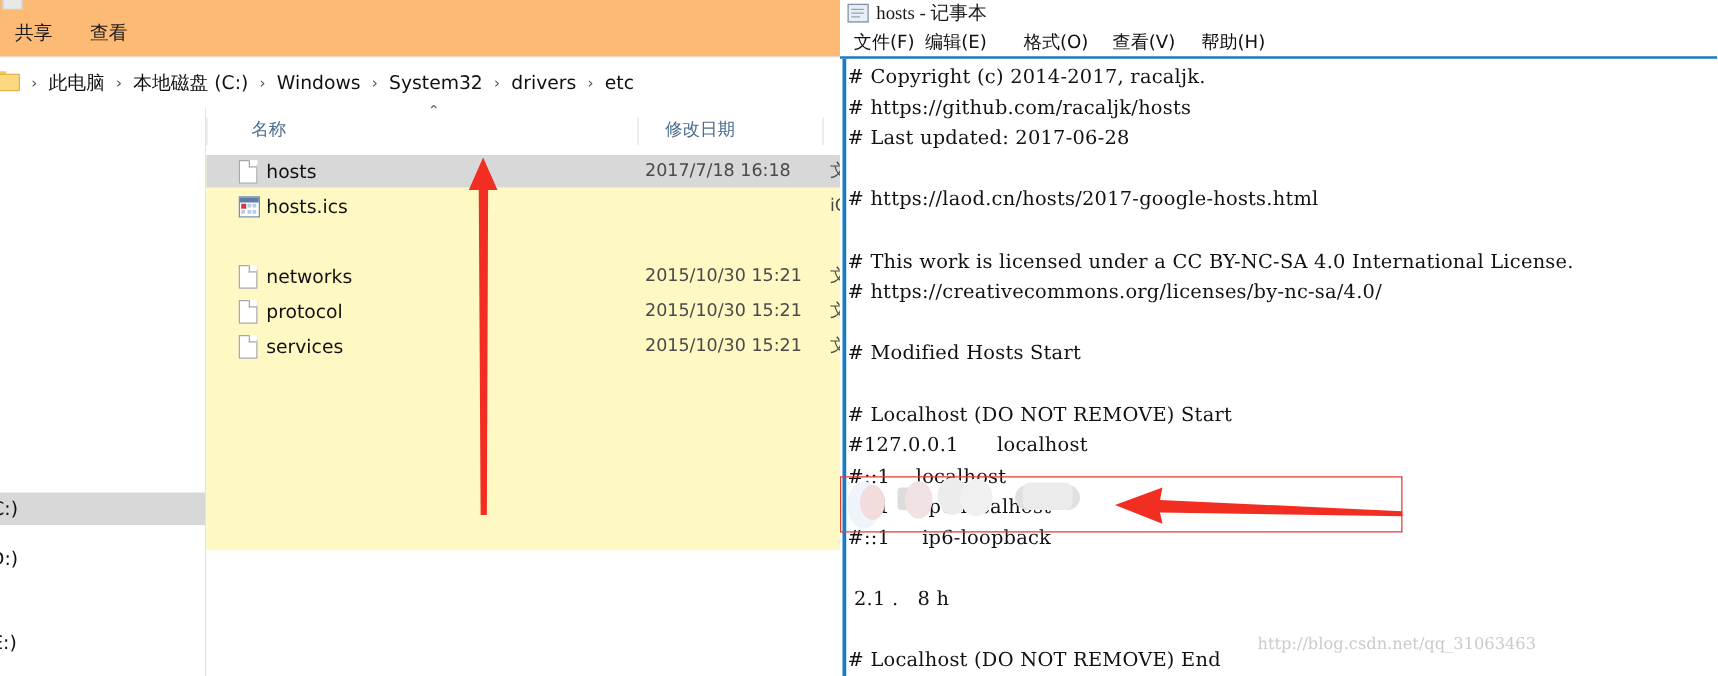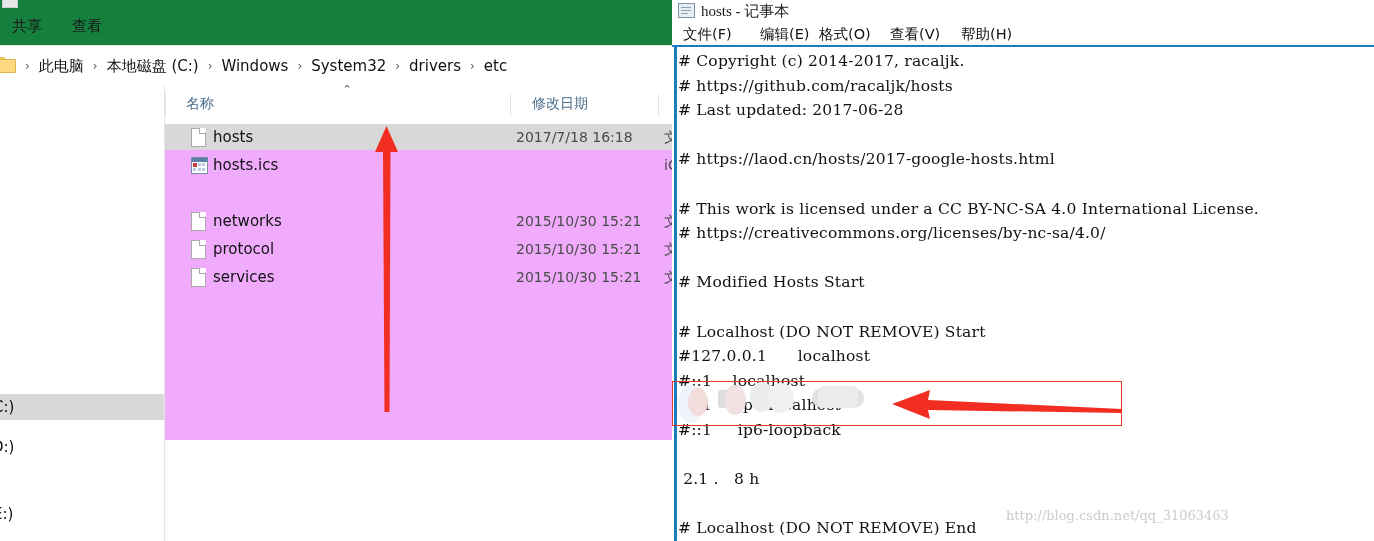--- a/index.html
+++ b/index.html
@@ -12,21 +12,21 @@
 
   
   #explorer{
     position:absolute;left:0;top:0;width:676px;height:541px;
     background:#ffffff;overflow:hidden;
   }
 
   
   #ribbon-tabs{
     position:absolute;left:0;top:0;width:676px;height:46px;
-    background:#15803d;
+    background:#fdba74;
   }
   .ribbon-stub{
     position:absolute;left:2px;top:0px;width:14px;height:7px;
     background:#e8e8e8;border:1px solid #cfcfcf;border-top:none;
   }
   .ribbon-tab{
     position:absolute;top:17px;font-size:15px;color:#1b1b1b;
     font-family:"DejaVu Sans","Liberation Sans",sans-serif;
     white-space:nowrap;line-height:18px;
   }
@@ -94,21 +94,21 @@
     font-family:"DejaVu Sans","Liberation Sans",sans-serif;white-space:nowrap;
   }
   #sort-caret{
     position:absolute;left:341px;top:85px;width:12px;height:8px;
     color:#5a5a5a;font-size:11px;text-align:center;line-height:8px;
   }
 
   
   #filelist{
     position:absolute;left:165px;top:124px;width:511px;height:316px;
-    background:#f0abfc;overflow:hidden;
+    background:#fef9c3;overflow:hidden;
   }
   .file-row{
     position:absolute;left:0;width:511px;height:26px;
     display:block;
   }
   .file-row.selected{background:#d8d8d8;}
   .file-icon{
     position:absolute;left:26px;top:4px;width:14px;height:18px;
   }
   .doc-ico{
@@ -259,21 +259,21 @@
     <div class="drive-row" style="top:348px;">
       <span class="drive-label" style="left:-8px;">D:)</span>
     </div>
     <div class="drive-row" style="top:415px;">
       <span class="drive-label" style="left:-7px;">E:)</span>
     </div>
   </div>
 
   <div id="col-header">
     <div class="col-sep" style="left:0px;"></div>
-    <div class="col-title" style="left:21px;">名称</div>
+    <div class="col-title" style="left:36px;">名称</div>
     <div class="col-sep" style="left:345px;"></div>
     <div class="col-title" style="left:367px;">修改日期</div>
     <div class="col-sep" style="left:493px;"></div>
 
   </div>
   <div id="sort-caret">⌃</div>
 
   <div id="filelist">
 
     <div class="file-row selected" style="top:0px;">
@@ -348,21 +348,21 @@
           <div class="l1"></div>
           <div class="l2"></div>
           <div class="l3"></div>
         </div>
     </div>
     <div id="np-title">hosts - 记事本</div>
   </div>
 
   <div id="np-menubar">
     <div class="np-menu" style="left:11px;">文件(F)</div>
-    <div class="np-menu" style="left:88px;">编辑(E)</div>
+    <div class="np-menu" style="left:68px;">编辑(E)</div>
     <div class="np-menu" style="left:147px;">格式(O)</div>
     <div class="np-menu" style="left:218px;">查看(V)</div>
     <div class="np-menu" style="left:289px;">帮助(H)</div>
   </div>
 
   <div id="np-menu-line"></div>
   <div id="np-left-border"></div>
 
   <div id="np-text"># Copyright (c) 2014-2017, racaljk.
 # https://github.com/racaljk/hosts

